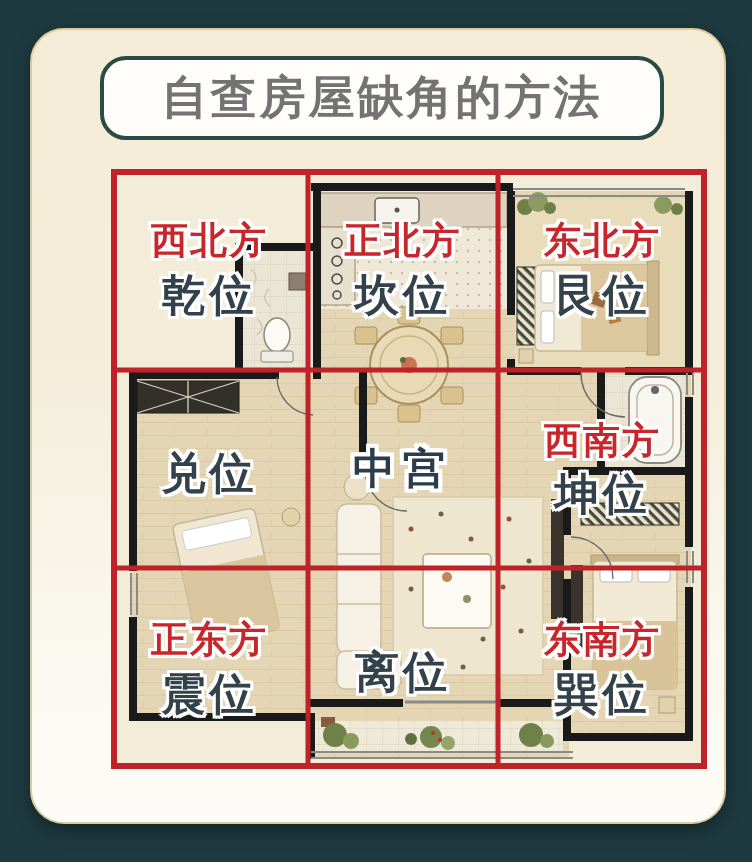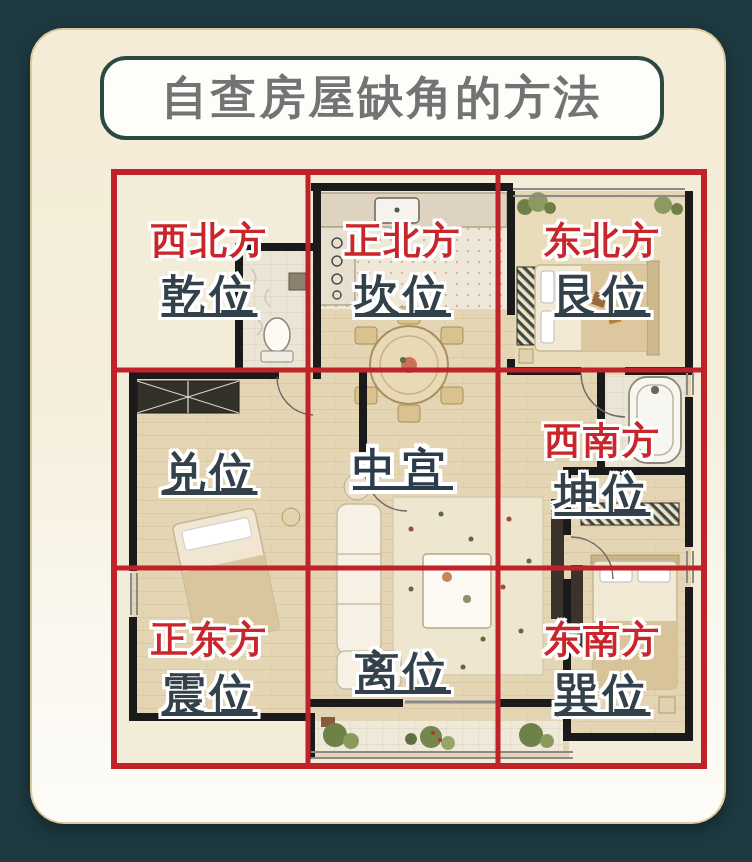--- a/index.html
+++ b/index.html
@@ -36,21 +36,20 @@
     text-shadow:-3px -3px 0 #fff,3px -3px 0 #fff,-3px 3px 0 #fff,3px 3px 0 #fff,
                  0 -3px 0 #fff,0 3px 0 #fff,-3px 0 0 #fff,3px 0 0 #fff;
     white-space:nowrap;
   }
   .dir:empty{display:none;}
   .pos{
     margin-top:8px;font-size:44px;font-weight:900;color:#33424a;letter-spacing:4px;line-height:1.1;
     text-shadow:-3px -3px 0 #fff,3px -3px 0 #fff,-3px 3px 0 #fff,3px 3px 0 #fff,
                  0 -3px 0 #fff,0 3px 0 #fff,-3px 0 0 #fff,3px 0 0 #fff;
     white-space:nowrap;
-    text-decoration:underline;
   }
   .pos-center{
     margin-top:0;font-size:42px;font-weight:900;color:#2d3c4d;letter-spacing:8px;
     text-shadow:-4px -4px 0 #fff,4px -4px 0 #fff,-4px 4px 0 #fff,4px 4px 0 #fff,
                  0 -4px 0 #fff,0 4px 0 #fff,-4px 0 0 #fff,4px 0 0 #fff;
   }
 </style>
 </head>
 <body>
 

